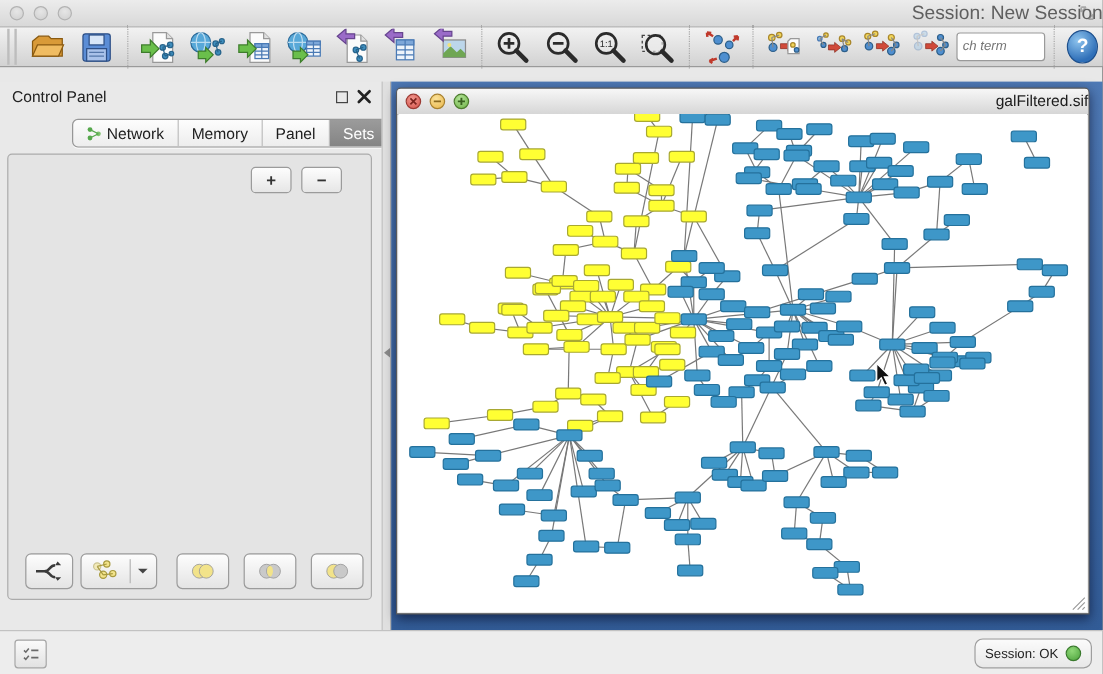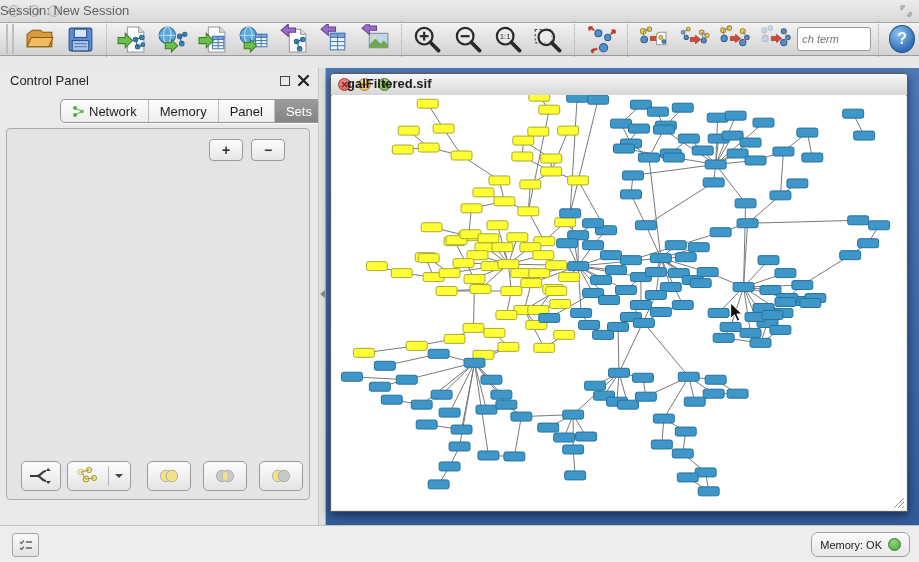--- a/index.html
+++ b/index.html
@@ -5,22 +5,22 @@
   html,body{margin:0;padding:0;background:#000;}
   .app{position:relative;width:919px;height:562px;overflow:hidden;
        font-family:"Liberation Sans",sans-serif;background:#e8e8e8;
        -webkit-font-smoothing:antialiased;}
   
   .titlebar{position:absolute;left:0;top:0;width:919px;height:22px;
     background:linear-gradient(#ececec,#d8d8d8);border-bottom:1px solid #a8a8a8;}
   .tl-lights{position:absolute;left:8px;top:5px;display:flex;gap:8px;}
   .tl{width:12px;height:12px;border-radius:50%;border:1px solid #b2b2b2;
       background:radial-gradient(circle at 50% 35%,#e6e6e6,#cfcfcf);box-sizing:border-box;}
-  .tb-title{position:absolute;left:0;right:0;top:3px;text-align:left;
-    font-size:13px;color:#5f5f5f;}
+  .tb-title{position:absolute;left:0;right:0;top:3px;text-align:right;
+    font-size:16px;color:#5f5f5f;}
   .fs-icon{position:absolute;right:6px;top:4px;width:14px;height:14px;opacity:.55;}
   
   .toolbar{position:absolute;left:0;top:23px;width:919px;height:33px;
     background:linear-gradient(#f2f2f2,#d2d2d2);border-bottom:1px solid #9a9a9a;
     display:flex;align-items:center;padding:0 4px;box-sizing:border-box;}
   .grip-v{width:4px;height:30px;border-left:2px solid #bdbdbd;border-right:2px solid #bdbdbd;margin:0 6px 0 2px;}
   .tbtn{width:44px;height:40px;display:flex;align-items:center;justify-content:center;
     border-radius:4px;cursor:default;}
   .tbtn svg{width:31px;height:31px;}
   .tsep{width:1px;height:36px;border-left:1px dotted #a8a8a8;margin:0 5px;}
@@ -85,22 +85,22 @@
   .frame-titlebar{position:absolute;left:0;top:0;width:100%;height:21px;
     background:linear-gradient(#f7f7f7,#d6d6d6);border-bottom:1px solid #9a9a9a;
     border-radius:3px 3px 0 0;}
   .f-lights{position:absolute;left:7px;top:4px;display:flex;gap:7px;}
   .f-light{width:13px;height:13px;border-radius:50%;box-sizing:border-box;
     display:flex;align-items:center;justify-content:center;}
   .f-red{background:radial-gradient(circle at 40% 30%,#f0958d,#d4554b);border:1px solid #9c3a33;}
   .f-yellow{background:radial-gradient(circle at 40% 30%,#fbe29a,#e8b549);border:1px solid #a8812f;}
   .f-green{background:radial-gradient(circle at 40% 30%,#b4e59a,#6cb043);border:1px solid #4d7c2e;}
   .f-light svg{width:9px;height:9px;}
-  .frame-title{position:absolute;left:16px;right:0;top:2px;text-align:left;
-    font-size:13px;color:#1c1c1c;font-weight:bold;}
+  .frame-title{position:absolute;left:4px;right:0;top:2px;text-align:right;
+    font-size:13px;color:#1c1c1c;}
   .frame-canvas{position:absolute;left:1px;top:21px;width:574px;height:415px;background:#ffffff;}
   .frame-canvas svg.graph{position:absolute;left:0;top:0;}
   .grip{position:absolute;right:1px;bottom:1px;width:13px;height:13px;}
   
   .statusbar{position:absolute;left:0;top:525px;width:919px;height:37px;
     background:#ededed;border-top:1px solid #c2c2c2;}
   .task-btn{position:absolute;left:12px;top:7px;width:25px;height:22px;
     border:1px solid #a5a5a5;border-radius:3px;background:linear-gradient(#fafafa,#e2e2e2);
     display:flex;align-items:center;justify-content:center;}
   .mem-pill{position:absolute;right:9px;top:6px;height:23px;padding:0 8px;
@@ -913,17 +913,17 @@
   <div class="statusbar">
     <div class="task-btn">
       <svg viewBox="0 0 16 14" width="16" height="14">
         <path d="M2 4 l1.5 1.5 L6 2.5" stroke="#6a6a6a" stroke-width="1.3" fill="none"></path>
         <line x1="8" y1="4" x2="14" y2="4" stroke="#6a6a6a" stroke-width="1.6"></line>
         <path d="M2 10 l1.5 1.5 L6 8.5" stroke="#6a6a6a" stroke-width="1.3" fill="none"></path>
         <line x1="8" y1="10" x2="14" y2="10" stroke="#6a6a6a" stroke-width="1.6"></line>
       </svg>
     </div>
     <div class="mem-pill">
-      <span>Memory: OK</span>
+      <span>Session: OK</span>
       <span class="mem-dot"></span>
     </div>
   </div>
 </div>
 
 </body></html>

